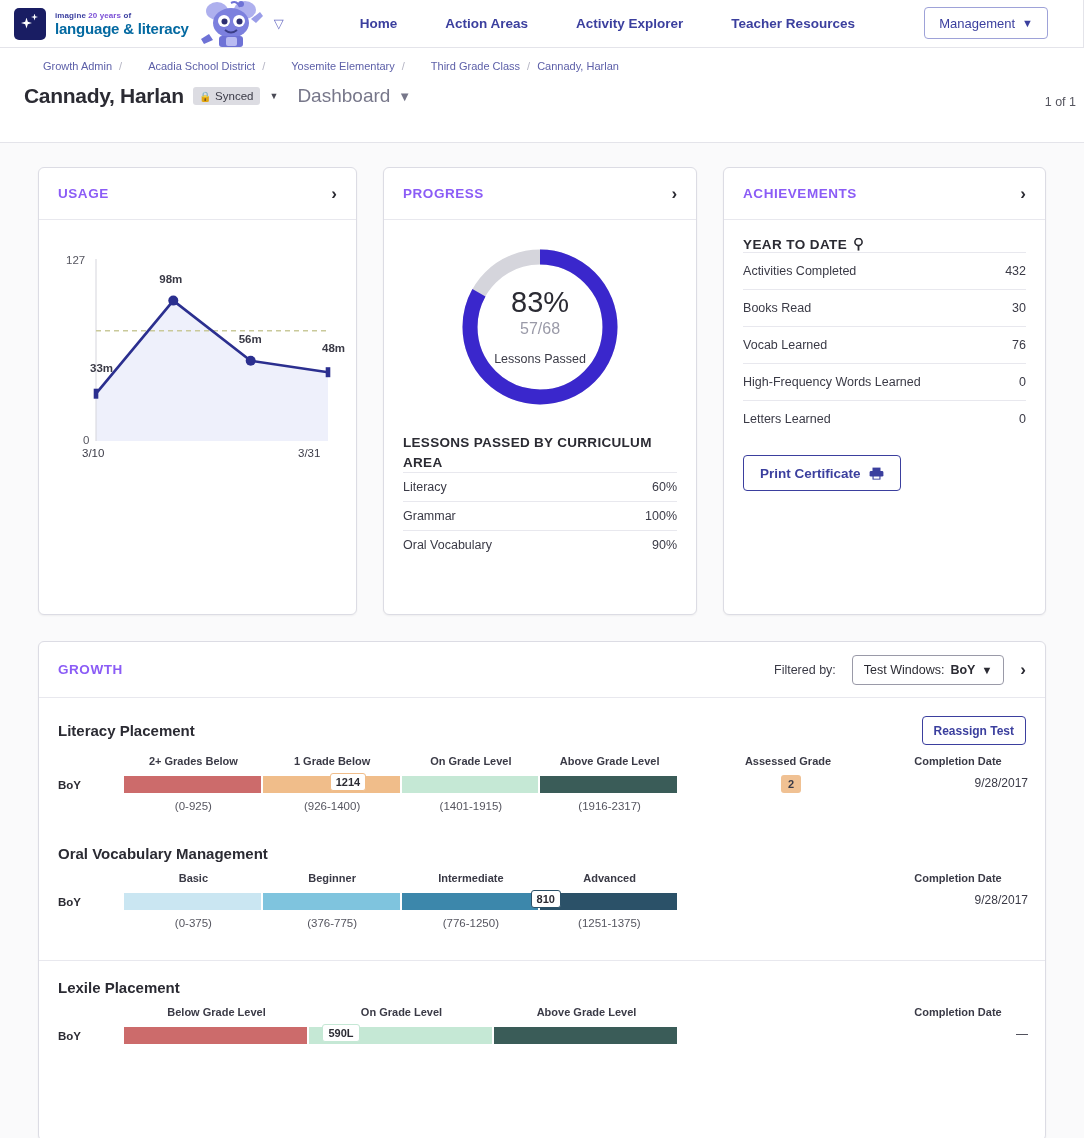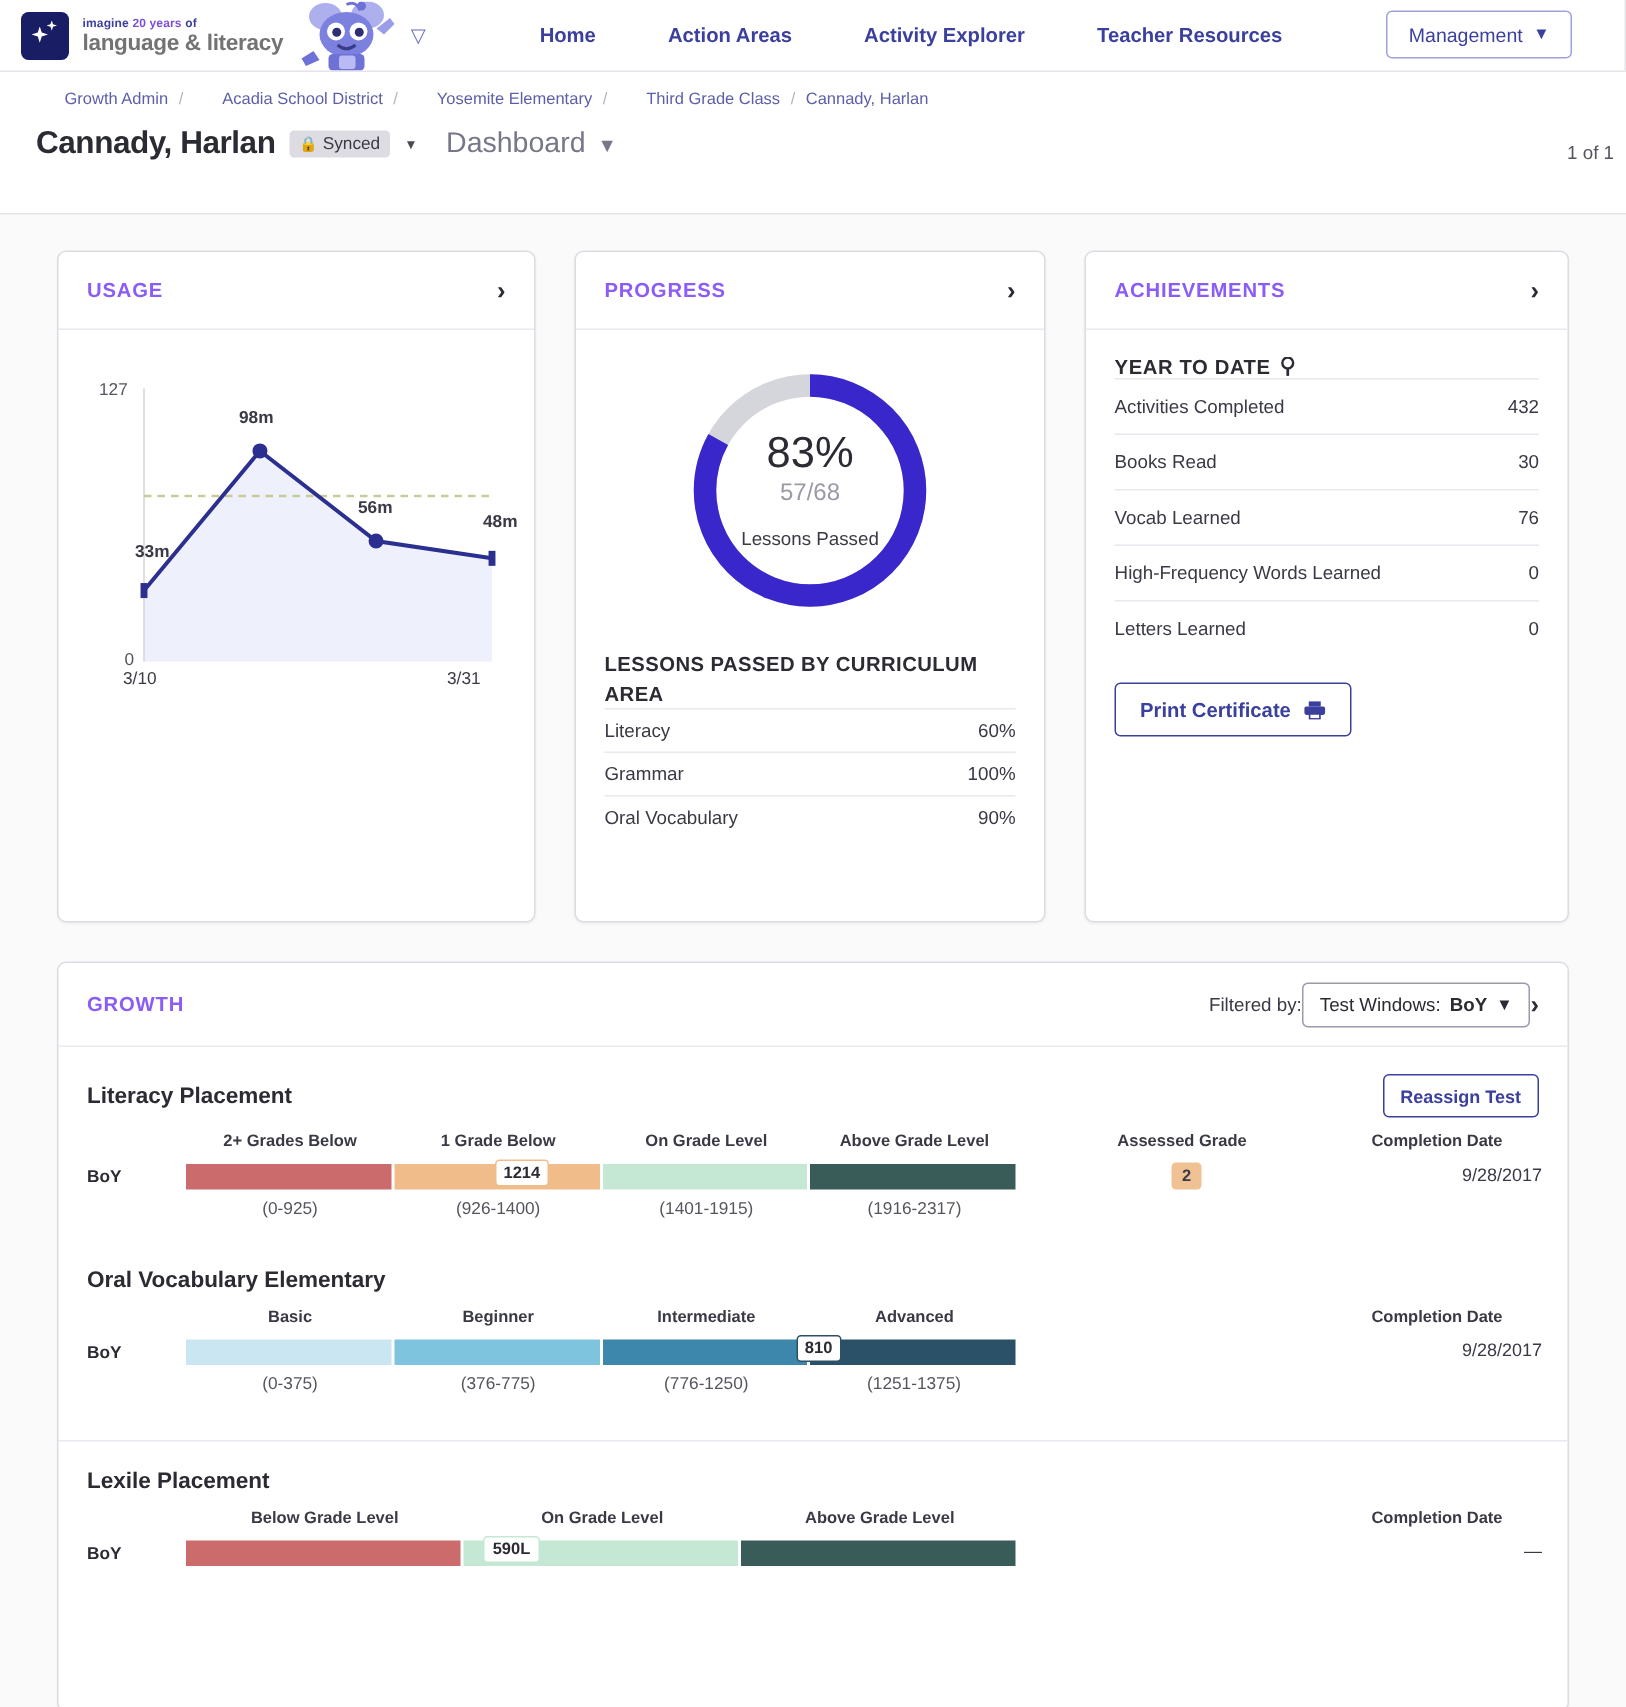--- a/index.html
+++ b/index.html
@@ -29,21 +29,21 @@
     width: 11px; height: 11px; left: 7px; top: 10px;
     clip-path: polygon(50% 0%, 62% 38%, 100% 50%, 62% 62%, 50% 100%, 38% 62%, 0% 50%, 38% 38%);
   }
   .logo-box .sp2 {
     width: 7px; height: 7px; left: 17px; top: 6px;
     clip-path: polygon(50% 0%, 62% 38%, 100% 50%, 62% 62%, 50% 100%, 38% 62%, 0% 50%, 38% 38%);
   }
   .logo-text { margin-left: 9px; line-height: 1; }
   .logo-line1 { font-size: 8px; font-weight: bold; color: #3b3fa0; letter-spacing: .1px;}
   .logo-line1 .yrs { color: #7b4fd6; }
-  .logo-line2 { font-size: 15px; font-weight: bold; color: #737373; letter-spacing: -.2px; margin-top: 1px;}
+  .logo-line2 { font-size: 15px; font-weight: bold; color: #0369a1; letter-spacing: -.2px; margin-top: 1px;}
   .mascot { width: 76px; height: 46px; margin-left: 4px; flex: none; }
   .nav-caret { color: #6b6fc4; font-size: 13px; margin-left: 5px; cursor: pointer; }
   .nav-links { display: flex; align-items: center; gap: 48px; margin-left: 76px; }
   .nav-links a {
     font-size: 13.5px; font-weight: bold; color: #3b3f9e;
     text-decoration: none; cursor: pointer; white-space: nowrap;
   }
   .mgmt-btn {
     position: absolute; right: 36px; top: 7px;
     height: 32px; padding: 0 14px;
@@ -147,21 +147,21 @@
   .growth {
     margin-top: 26px; background: #fff;
     border: 1px solid #dcdce4; border-radius: 6px;
     width: 1008px; height: 500px; overflow: hidden;
     box-shadow: 0 1px 2px rgba(0,0,0,.05);
   }
   .growth-head {
     height: 56px; display: flex; align-items: center; justify-content: space-between;
     padding: 0 19px; border-bottom: 1px solid #e8e8ee;
   }
-  .growth-right { display: flex; align-items: center; gap: 0; }
+  .growth-right { display: flex; align-items: center; gap: 16px; }
   .fby { font-size: 12.5px; color: #3a3a46; }
   .tw-select {
     border: 1px solid #9a9aa8; border-radius: 4px; height: 30px;
     padding: 0 11px; display: flex; align-items: center; gap: 6px;
     font-size: 12.5px; color: #2b2b33; background: #fff; cursor: pointer;
   }
   .tw-select b { font-weight: bold; }
   .gsec { padding: 0 19px; }
   .gsec-head {
     display: flex; align-items: center; justify-content: space-between;
@@ -417,21 +417,21 @@
             <div class="rangelab" style="left: 343.5px; width: 138.75px; top: 45px;">(1401-1915)</div>
             <div class="rangelab" style="left: 482.25px; width: 138.75px; top: 45px;">(1916-2317)</div>
             <div class="colhdr" style="left: 660px; width: 140px; top: 0px;">Assessed Grade</div>
             <div class="gradepill" style="left: 723px; top: 20px;">2</div>
             <div class="colhdr" style="left: 830px; width: 140px; top: 0px;">Completion Date</div>
             <div class="compdate" style="left: 830px; width: 140px; top: 21px;">9/28/2017</div>
           </div>
         </div>
         <div class="gsec">
           <div class="gsec-head">
-            <div class="gsec-title">Oral Vocabulary Elementary</div>
+            <div class="gsec-title">Oral Vocabulary Management</div>
           </div>
           <div class="gtable">
             <div class="colhdr" style="left: 66px; width: 138.75px; top: 0px;">Basic</div>
             <div class="colhdr" style="left: 204.75px; width: 138.75px; top: 0px;">Beginner</div>
             <div class="colhdr" style="left: 343.5px; width: 138.75px; top: 0px;">Intermediate</div>
             <div class="colhdr" style="left: 482.25px; width: 138.75px; top: 0px;">Advanced</div>
             <div class="rowlab" style="top: 24px;">BoY</div>
             <div class="barbox" style="left: 66px; top: 21px;">
               <div class="seg" style="width: 136.75px; margin-right: 2px; background: rgb(202, 230, 242);"></div>
               <div class="seg" style="width: 136.75px; margin-right: 2px; background: rgb(127, 196, 222);"></div>

